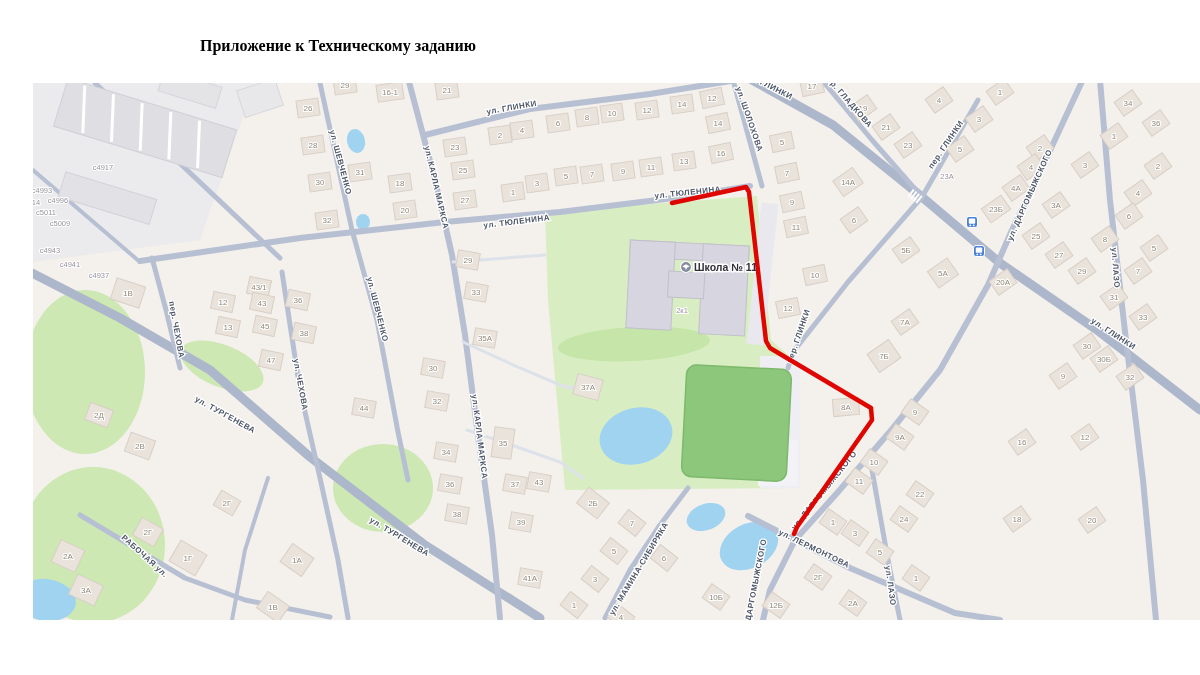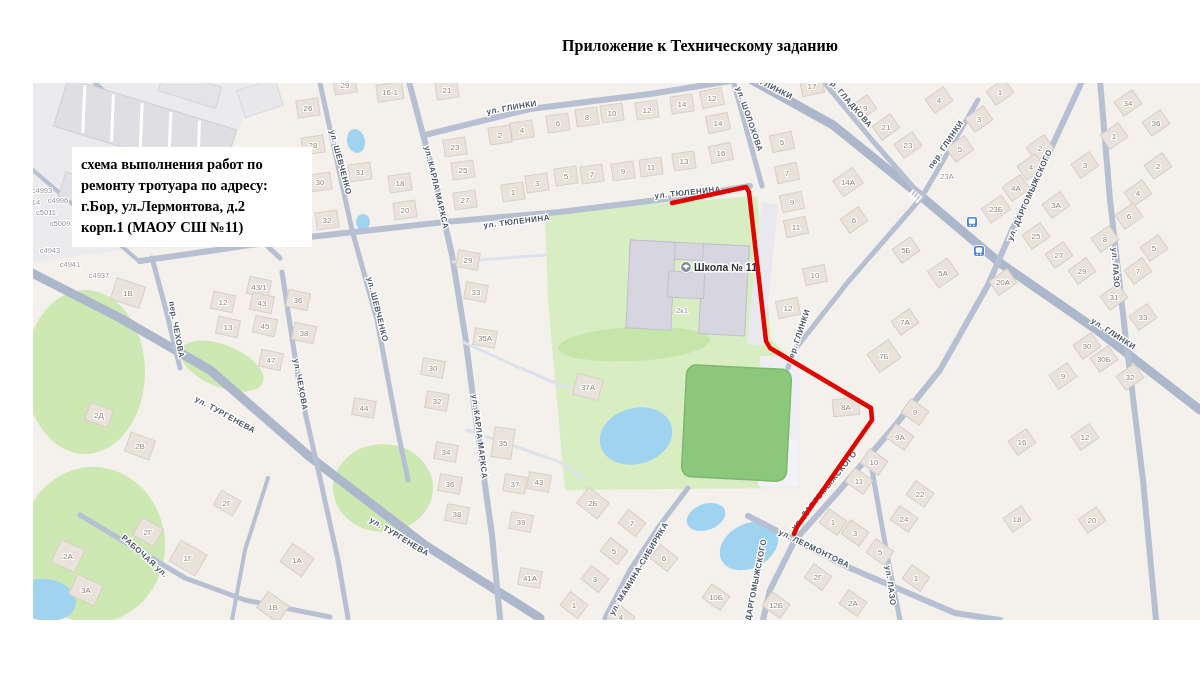--- a/index.html
+++ b/index.html
@@ -1,18 +1,18 @@
 <!DOCTYPE html>
 <html><head>
 <meta charset="utf-8">
 <style>
   html,body{margin:0;padding:0;background:#fff;}
   .page{position:relative;width:1200px;height:675px;background:#ffffff;overflow:hidden;
         font-family:"Liberation Sans",sans-serif;}
-  .doc-title{position:absolute;top:37px;left:200px;width:1000px;text-align:center;
+  .doc-title{position:absolute;top:37px;left:200px;width:1000px;
              font-family:"Liberation Serif",serif;font-weight:bold;font-size:16px;color:#000;}
   .map-wrap{position:absolute;left:33px;top:83px;width:1167px;height:537px;background:#f4f0ec;}
   .map-wrap svg{display:block;}
   .note{position:absolute;left:39px;top:64px;width:222px;background:#ffffff;padding:7px 9px 9px 9px;
         font-family:"Liberation Serif",serif;font-weight:bold;font-size:14.5px;line-height:21px;color:#000;}
   text{font-family:"Liberation Sans",sans-serif;}
 </style>
 </head>
 <body>
 
@@ -439,20 +439,14 @@
             <rect x="2.3" y="2" width="6.4" height="5.2" rx="1" fill="#ffffff"></rect>
             <circle cx="3.8" cy="8.9" r="0.9" fill="#ffffff"></circle>
             <circle cx="7.2" cy="8.9" r="0.9" fill="#ffffff"></circle>
           </g>
         </g>
       <g id="g-route">
           <polyline points="672,203 746,187 749,192 766,341 770,348 871,408 872,420 797,527 794,534" fill="none" stroke="#e00600" stroke-width="4.5" stroke-linecap="round" stroke-linejoin="round"></polyline>
         </g>
     </svg>
 
-    <div class="note">
-      <div>схема выполнения работ по</div>
-      <div>ремонту тротуара по адресу:</div>
-      <div>г.Бор, ул.Лермонтова, д.2</div>
-      <div>корп.1 (МАОУ СШ №11)</div>
-    </div>
   </div>
 </div>
 
 </body></html>

